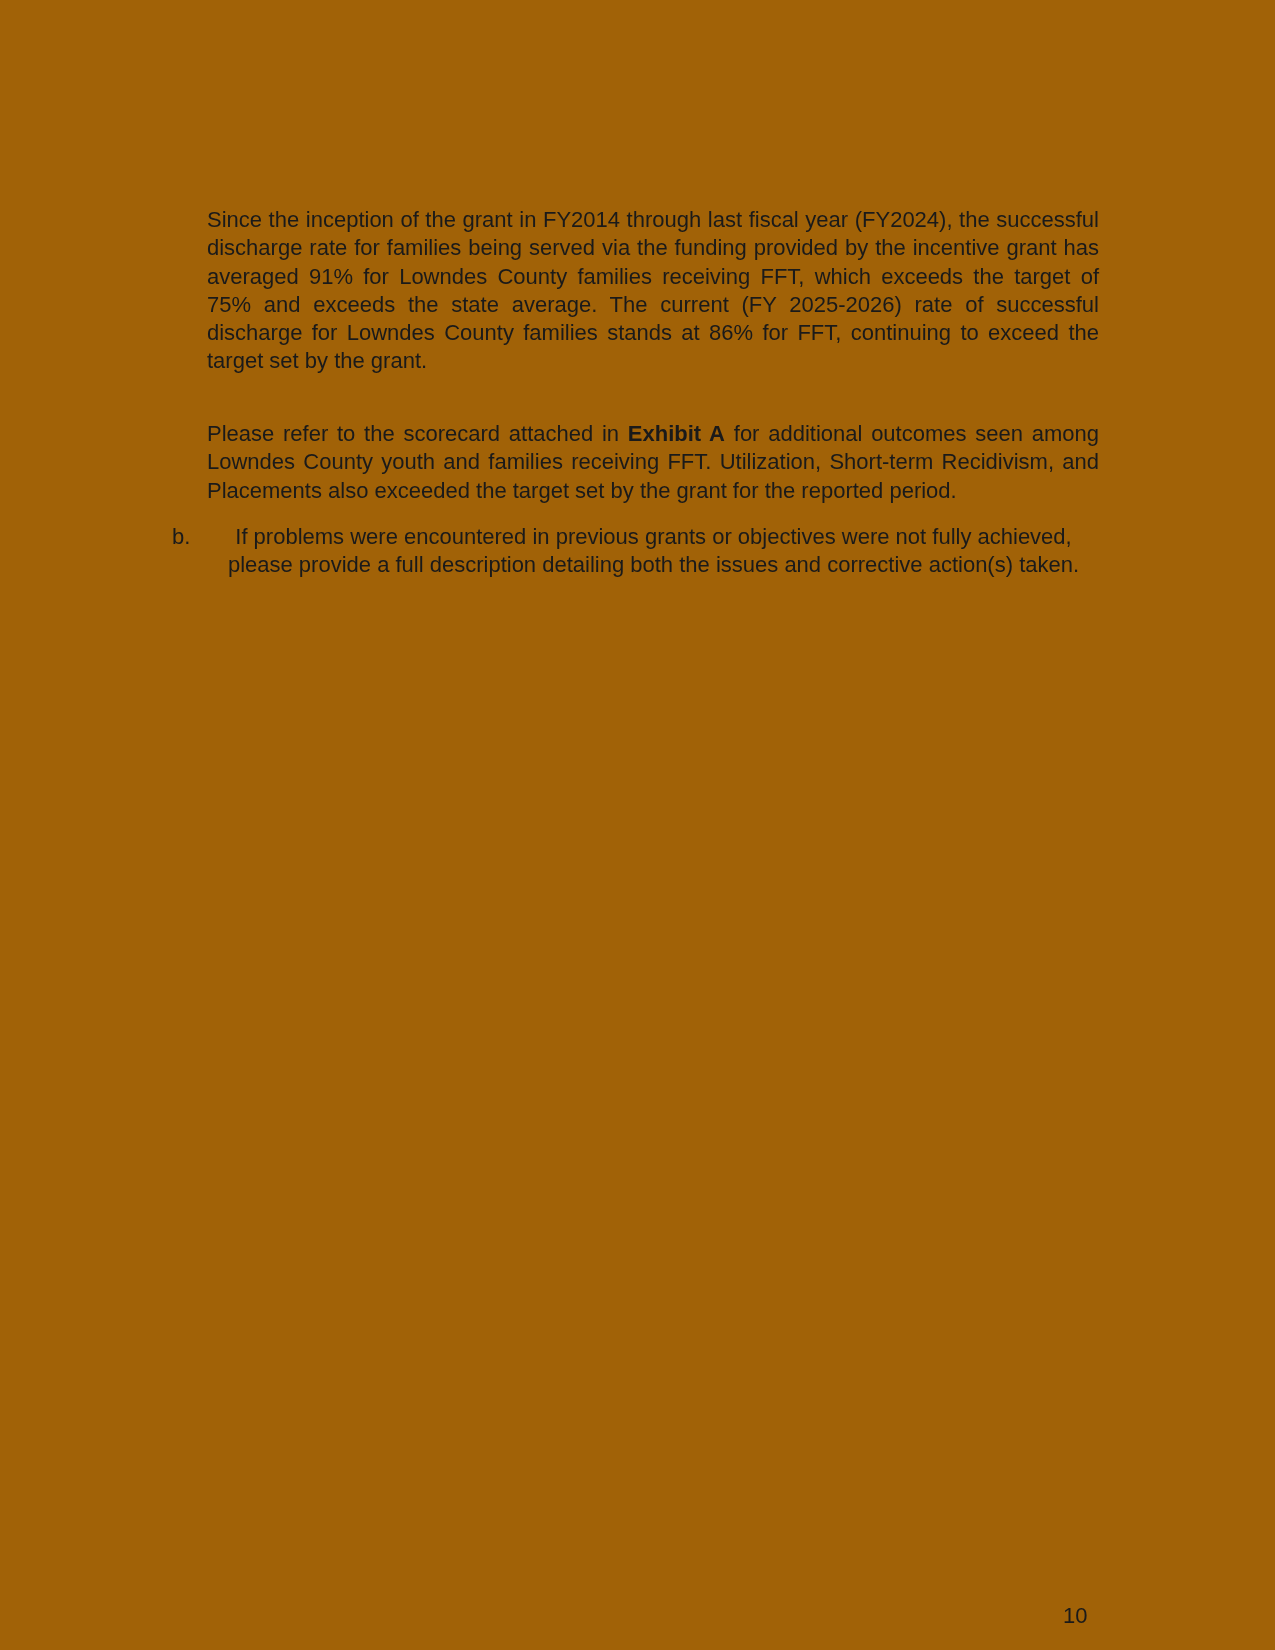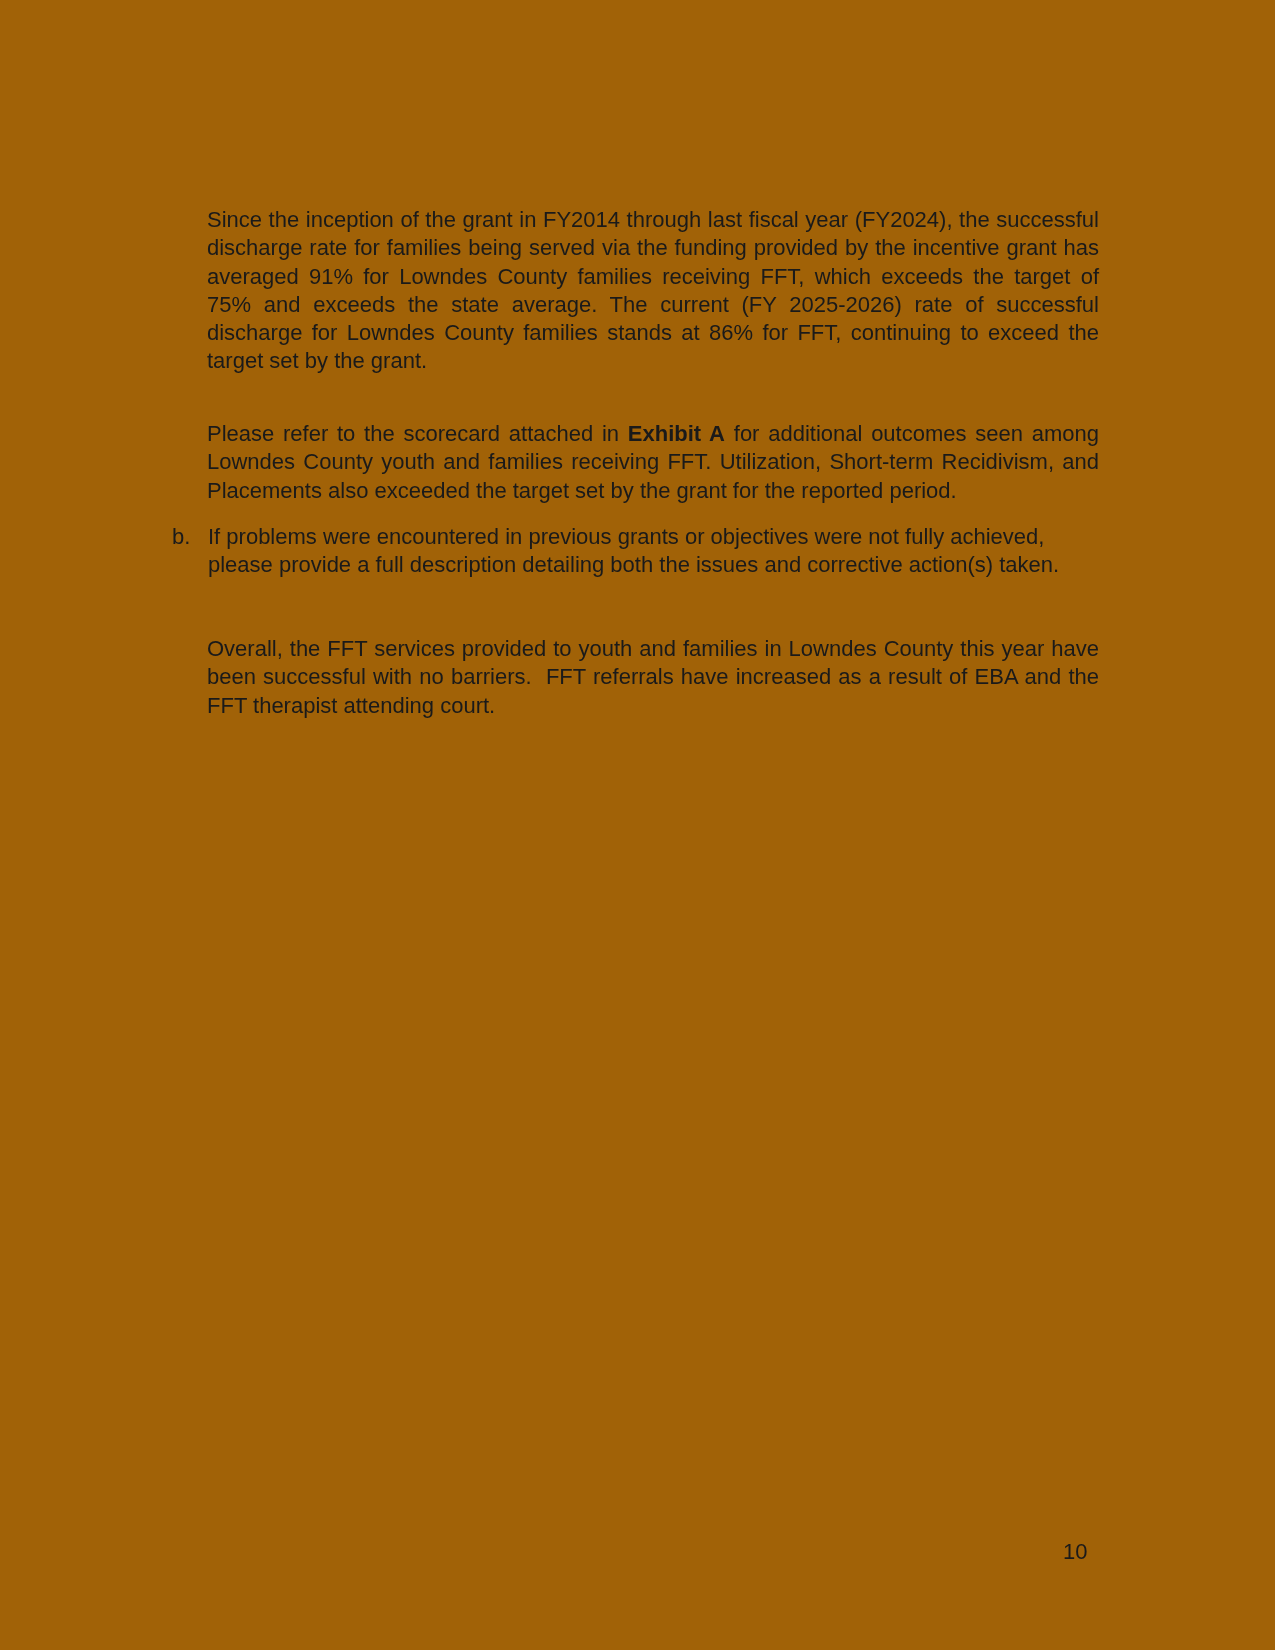--- a/index.html
+++ b/index.html
@@ -35,43 +35,42 @@
     display: flex;
     align-items: flex-start;
     font-size: 22px;
     line-height: 28.3px;
   }
   .list-item .marker {
     flex: 0 0 36px;
   }
   .list-item .item-text {
     flex: 1 1 auto;
-    text-align: left;
+    text-align: center;
   }
   .page-number {
     position: absolute;
     left: 1063px;
-    top: 1538px;
+    top: 1602px;
     width: 44px;
     font-size: 22px;
     line-height: 28.3px;
     text-align: left;
   }
 </style>
 </head>
 <body>
 
 <div class="page">
 
   <p class="para" style="top:206px">Since the inception of the grant in FY2014 through last fiscal year (FY2024), the successful discharge rate for families being served via the funding provided by the incentive grant has averaged 91% for Lowndes County families receiving FFT, which exceeds the target of 75% and exceeds the state average. The current (FY 2025-2026) rate of successful discharge for Lowndes County families stands at 86% for FFT, continuing to exceed the target set by the grant.</p>
 
   <p class="para" style="top:420px"><span>Please refer to the scorecard attached in </span><strong>Exhibit A</strong><span> for additional outcomes seen among Lowndes County youth and families receiving FFT. Utilization, Short-term Recidivism, and Placements also exceeded the target set by the grant for the reported period.</span></p>
 
   <div class="list-item" style="top:523px">
     <span class="marker">b.</span>
     <span class="item-text">If problems were encountered in previous grants or objectives were not fully achieved, please provide a full description detailing both the issues and corrective action(s) taken.</span>
   </div>
 
-  <p class="para" style="top:635px">Overall, the FFT services provided to youth and families in Lowndes County this year have been successful with no barriers.&nbsp; FFT referrals have increased as a result of EBA and the FFT therapist attending court.</p>
 
   <div class="page-number">10</div>
 
 </div>
 
 </body></html>

